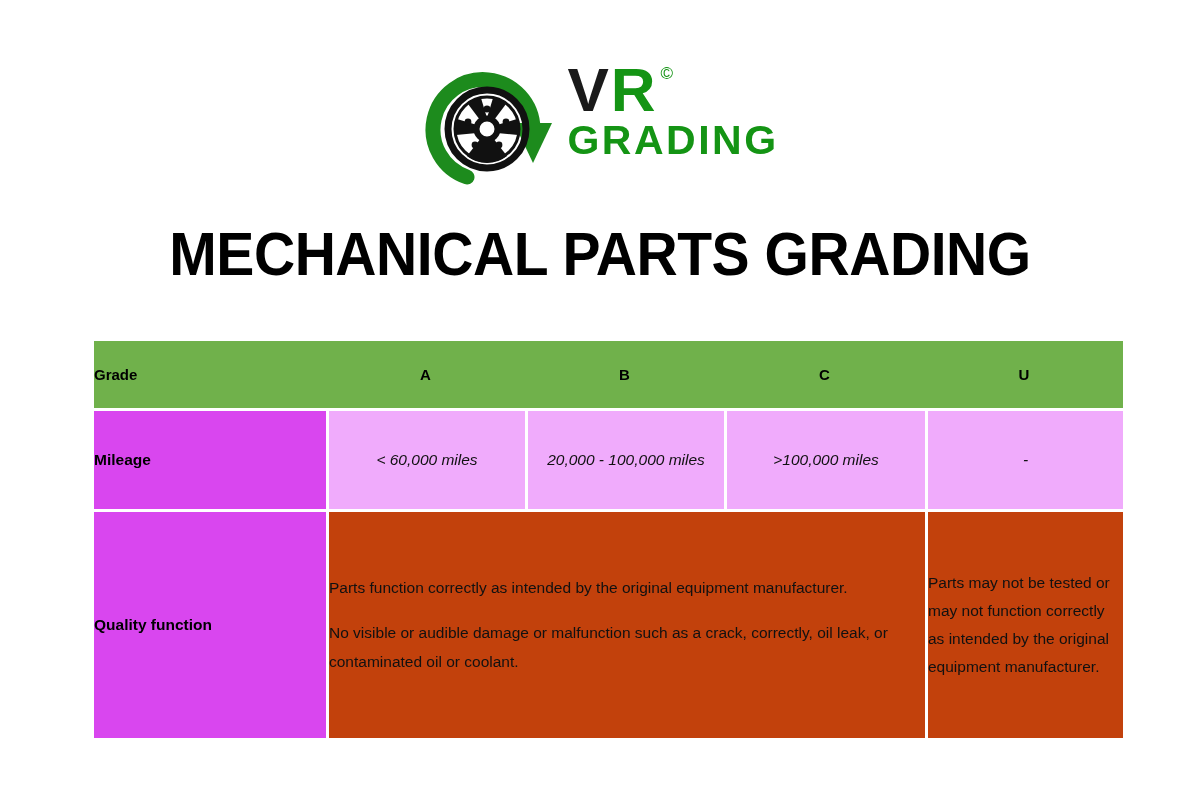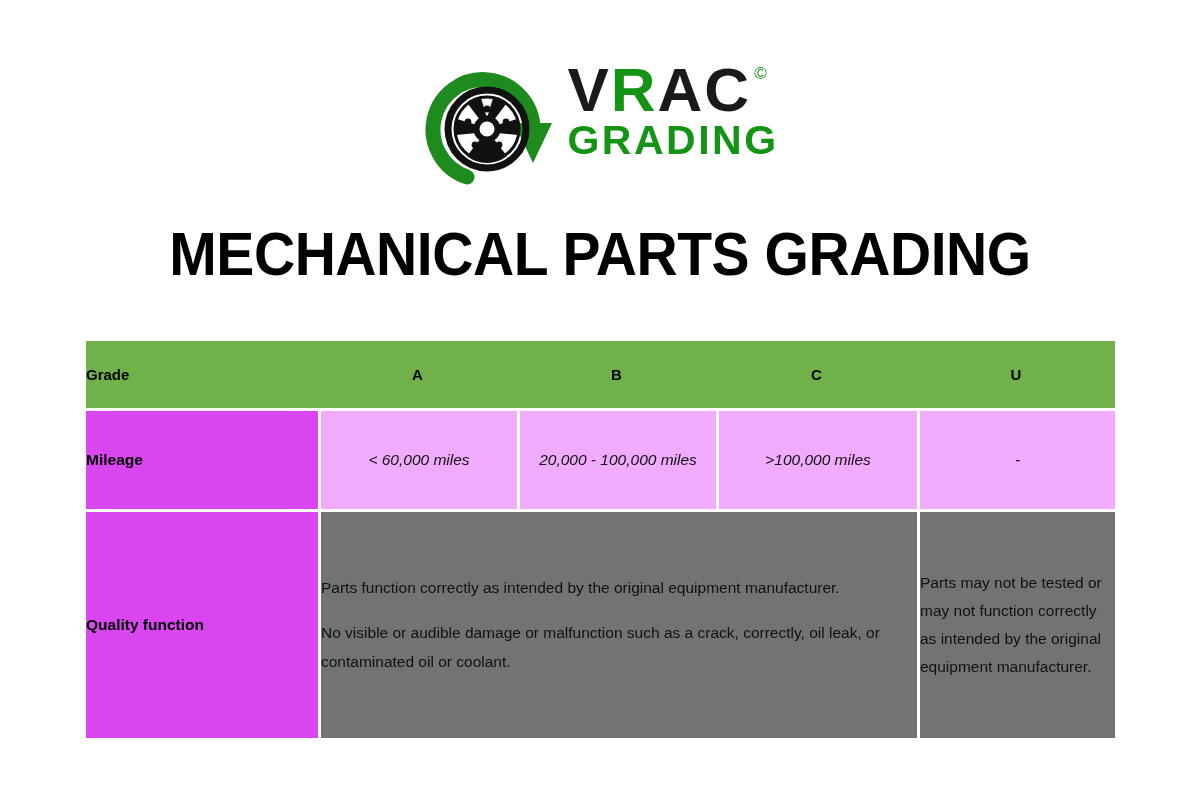--- a/index.html
+++ b/index.html
@@ -97,21 +97,21 @@
     letter-spacing: -0.5px;
     color: #000000;
     transform: scaleX(0.92);
     transform-origin: center top;
     white-space: nowrap;
   }
 
   
   #grading-table {
     position: absolute;
-    left: 86px;
+    left: 94px;
     top: 341px;
     width: 1029px;
     border-collapse: separate;
     border-spacing: 0;
     table-layout: fixed;
   }
   #grading-table td {
     vertical-align: middle;
     padding: 0;
   }
@@ -148,21 +148,21 @@
     padding: 0 8px;
     border-left: 3px solid #ffffff;
     font-style: italic;
   }
   .mileage-cell.dash {
     vertical-align: top;
     padding-top: 24px;
   }
 
   .quality-cell {
-    background: #737373;
+    background: #c2410c;
     color: #111111;
     font-size: 15.5px;
     line-height: 1.82;
     text-align: left;
     height: 226px;
     vertical-align: top;
     padding: 25px 22px 18px 22px;
     border-left: 3px solid #ffffff;
   }
   .quality-cell p { margin: 0; }
@@ -208,21 +208,20 @@
             <circle cx="-12" cy="16" r="3.4"></circle>
           </g>
         </g>
       </svg>
     </div>
 
     <div id="logo-words">
       <div id="wordmark-vrac">
         <span>V</span>
           <span class="green">R</span>
-          <span>AC</span>
           <span class="cmark">©</span>
       </div>
       <div id="wordmark-recycler">GRADING</div>
     </div>
 
   </div>
 </div>
 
 <div id="page-title">MECHANICAL PARTS GRADING</div>
 

